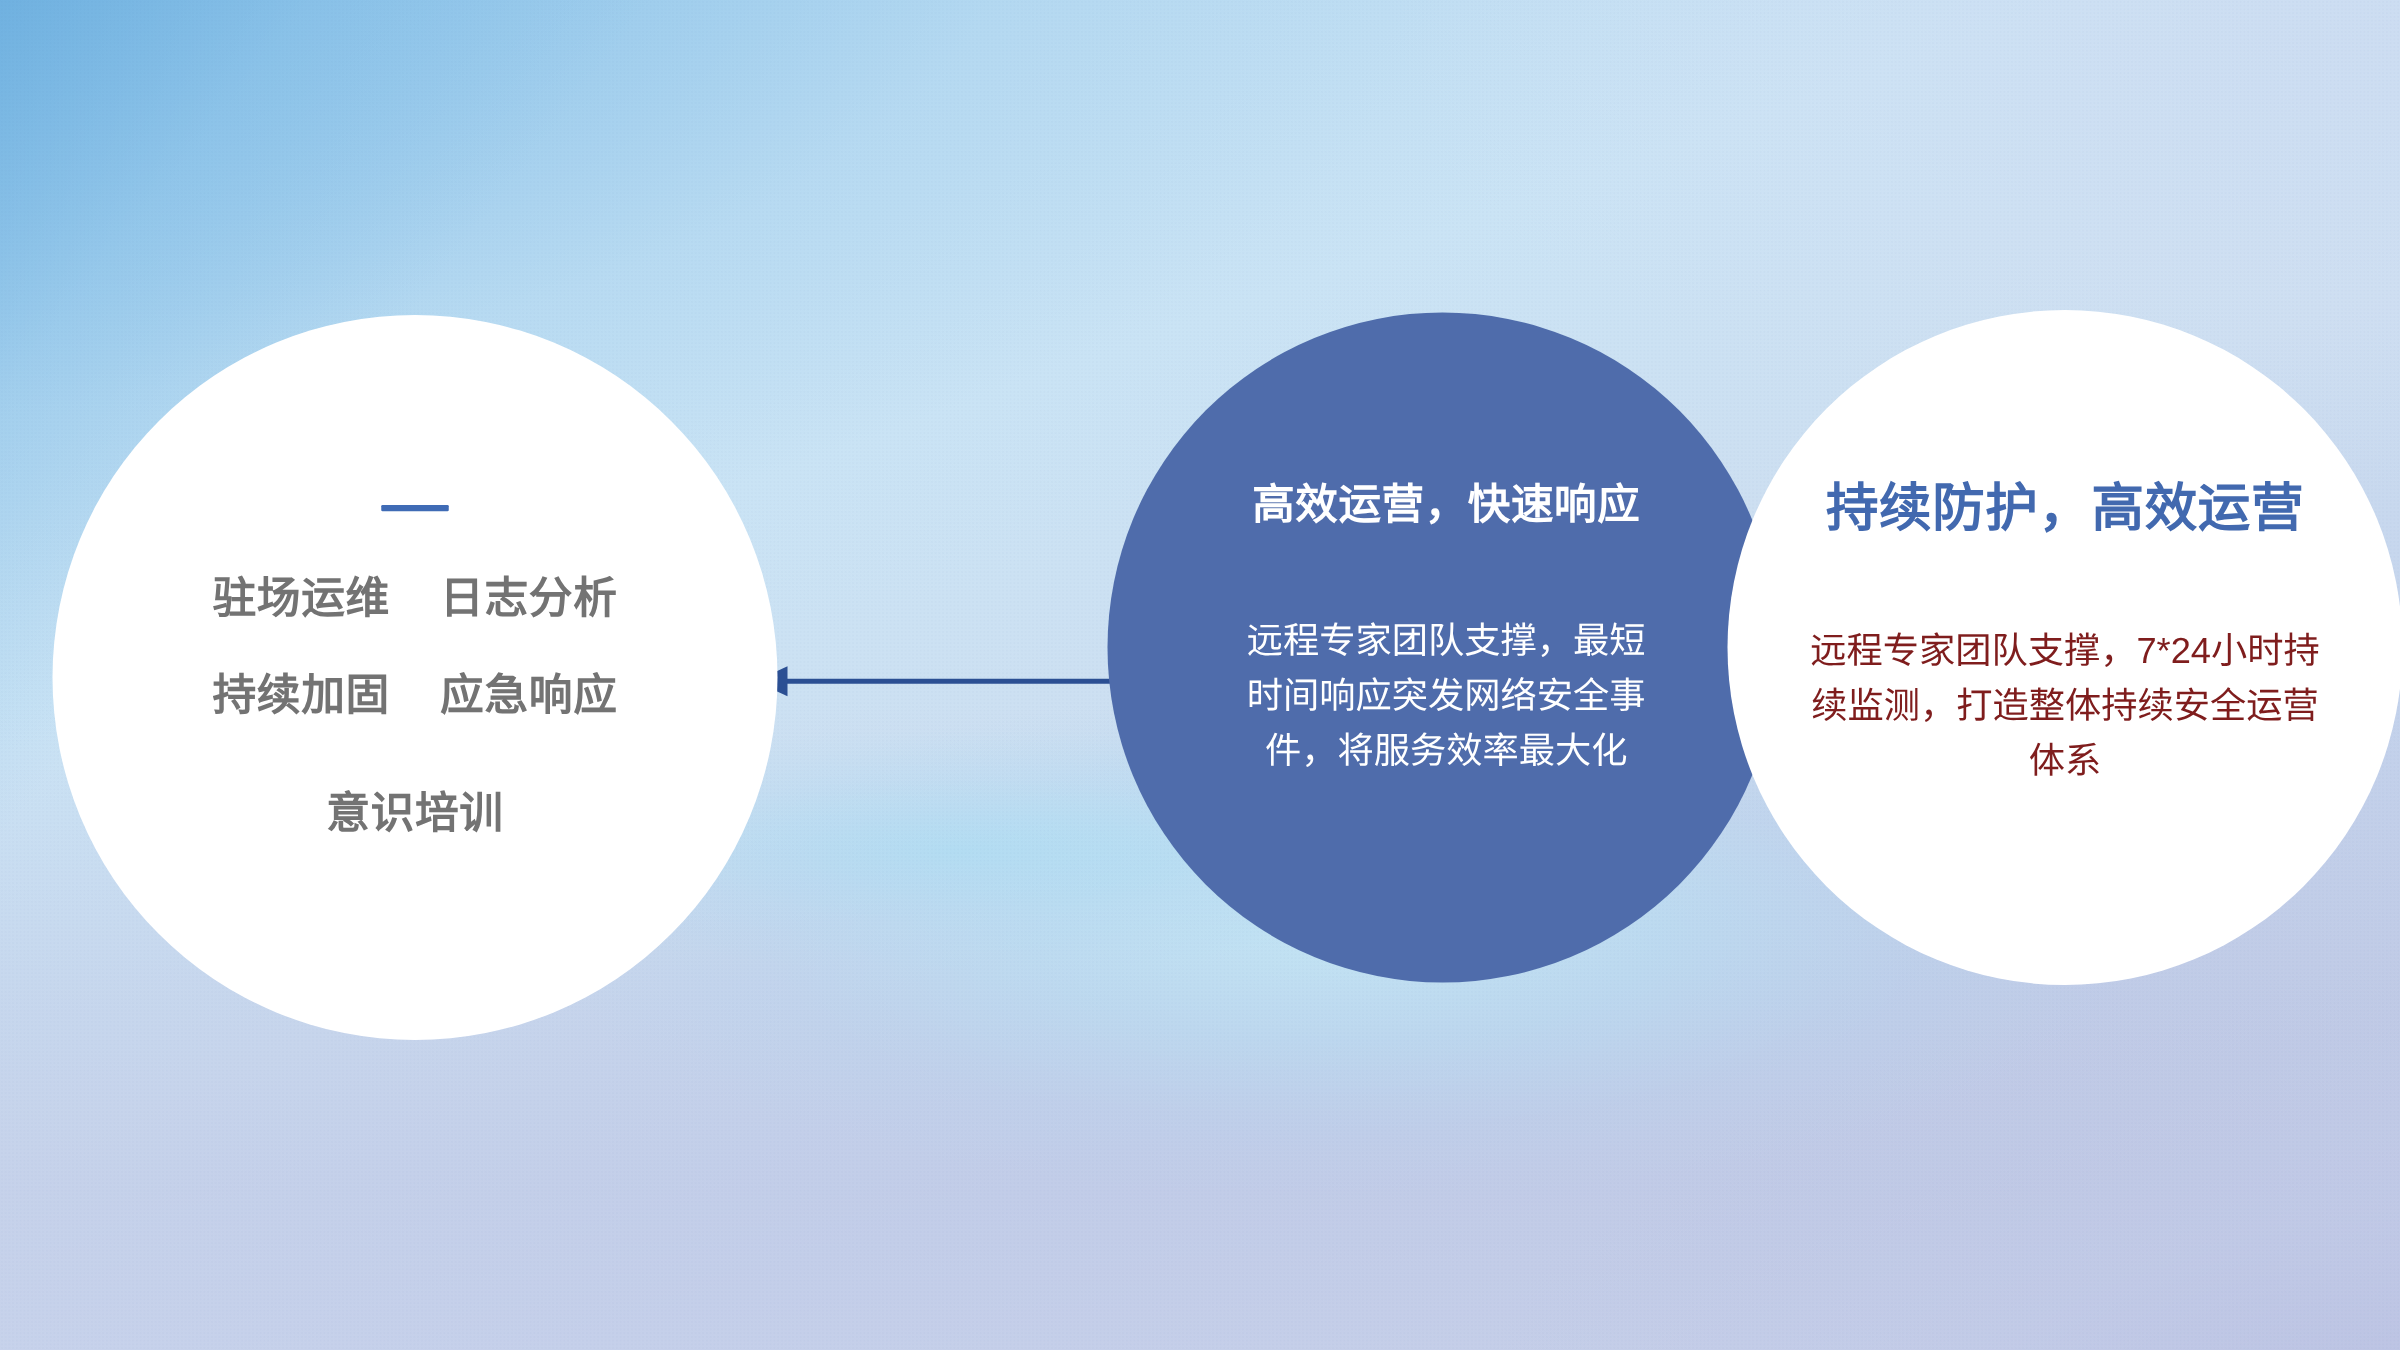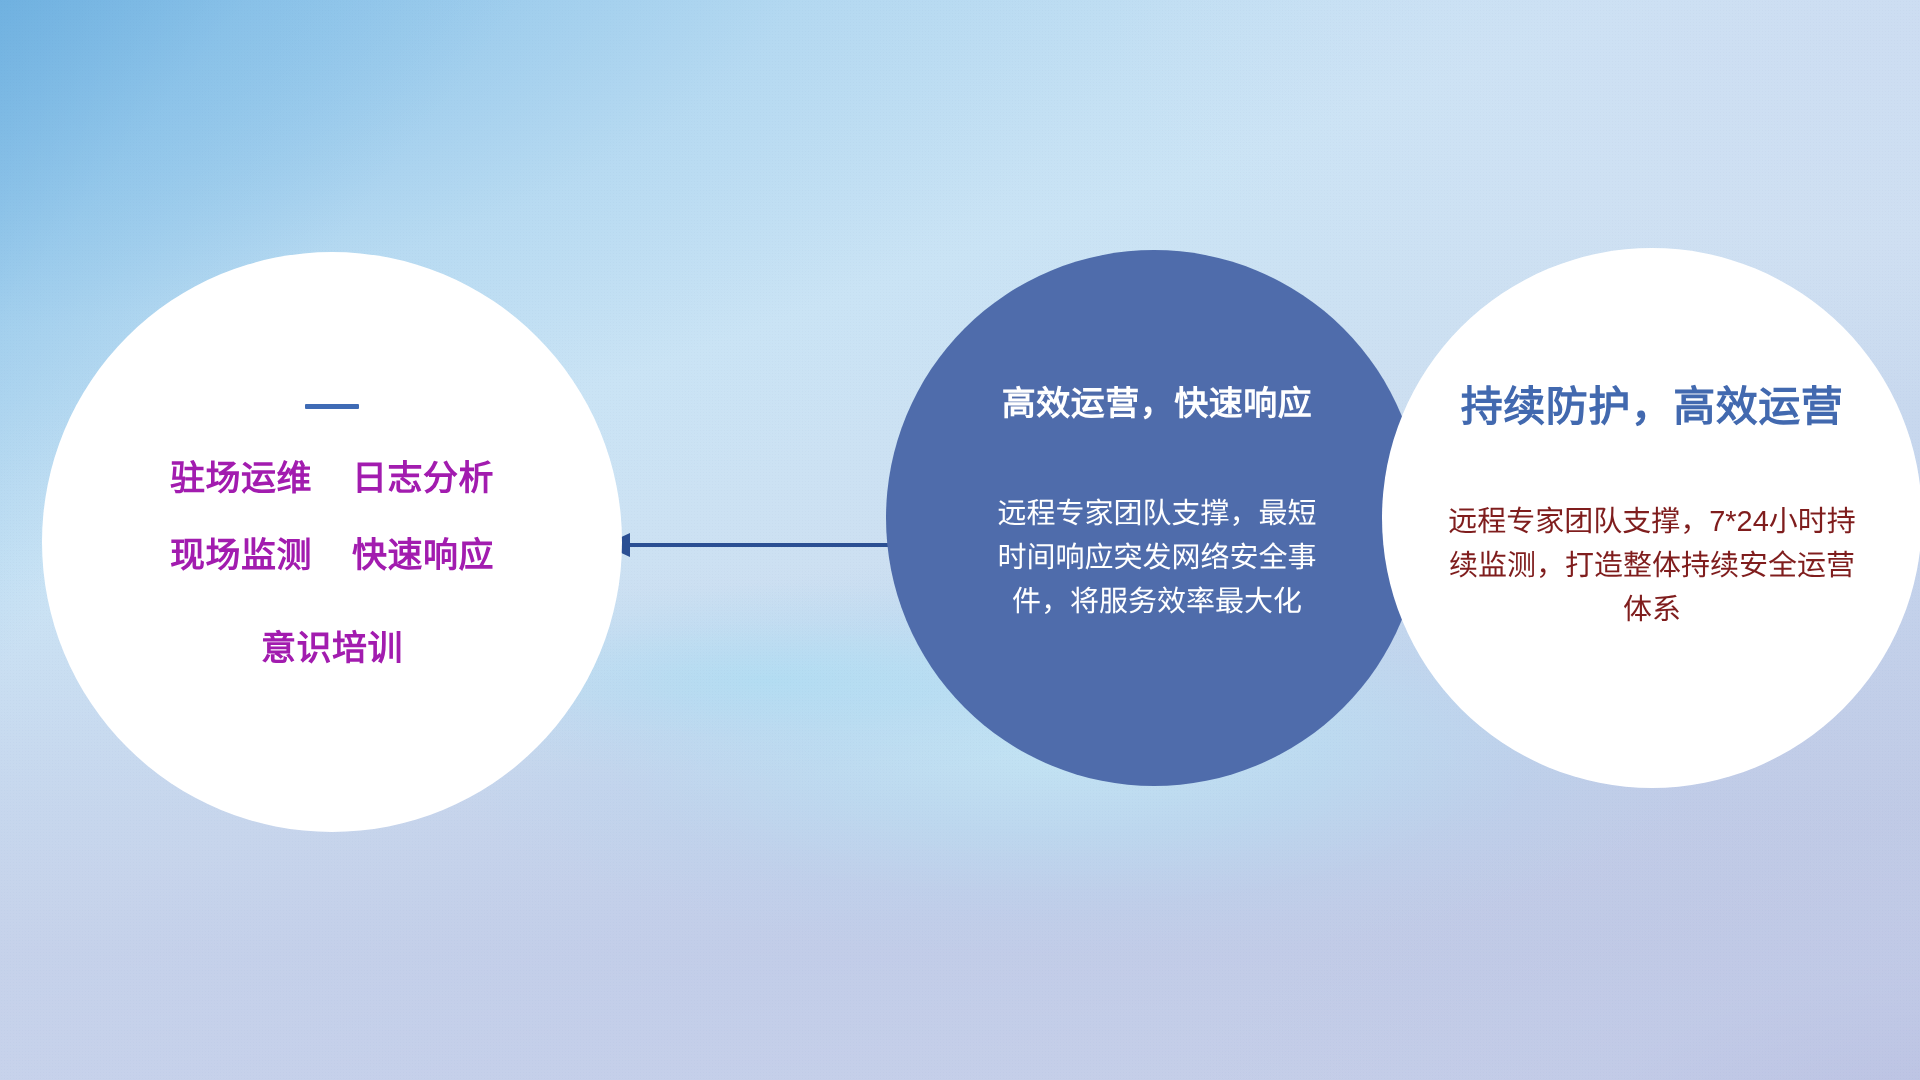--- a/index.html
+++ b/index.html
@@ -153,23 +153,24 @@
     flex-direction: column;
     align-items: center;
     gap: 26px;
   }
   .kw-row {
     display: flex;
     gap: 40px;
     justify-content: center;
     font-size: 35px;
     font-weight: 700;
-    color: #a21caf;
+    color: #737373;
     letter-spacing: 0.5px;
     white-space: nowrap;
+    font-family: Liberation Mono, monospace;
   }
   .kw-row.single {
     margin-top: 16px;
   }
 
   
   .mid-content {
     position: absolute;
     left: 886px;
     top: 250px;
@@ -267,22 +268,22 @@
   <div class="circle circle-right"></div>
 
   <div class="left-content">
     <div class="accent-dash"></div>
     <div class="left-lines">
       <div class="kw-row">
         <span>驻场运维</span>
         <span>日志分析</span>
       </div>
       <div class="kw-row">
-        <span>现场监测</span>
-        <span>快速响应</span>
+        <span>持续加固</span>
+        <span>应急响应</span>
       </div>
       <div class="kw-row single">
         <span>意识培训</span>
       </div>
     </div>
   </div>
 
   <div class="mid-content">
     <div class="mid-title">高效运营，快速响应</div>
     <div class="mid-body">远程专家团队支撑，最短时间响应突发网络安全事件，将服务效率最大化</div>

